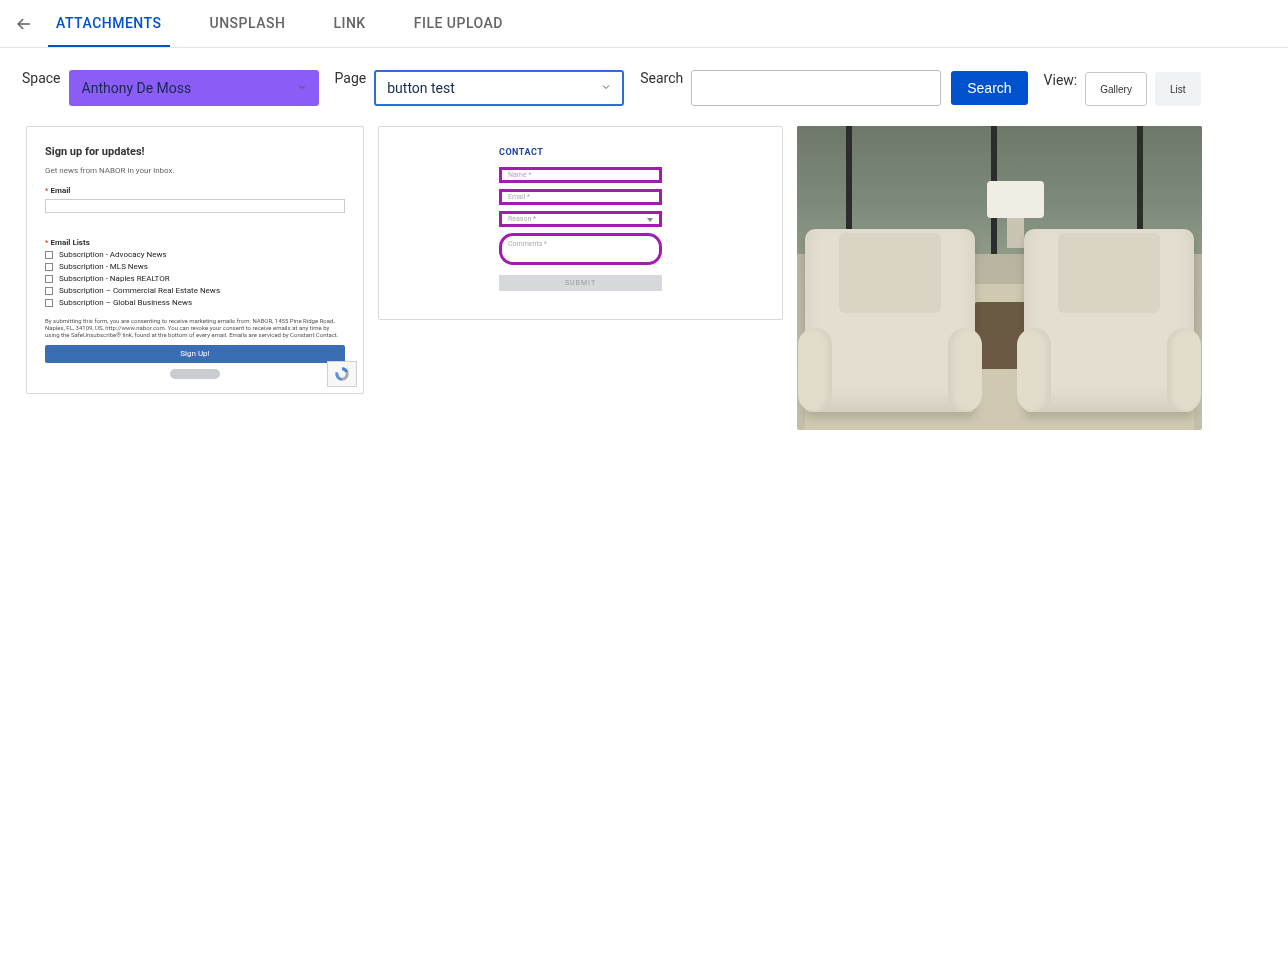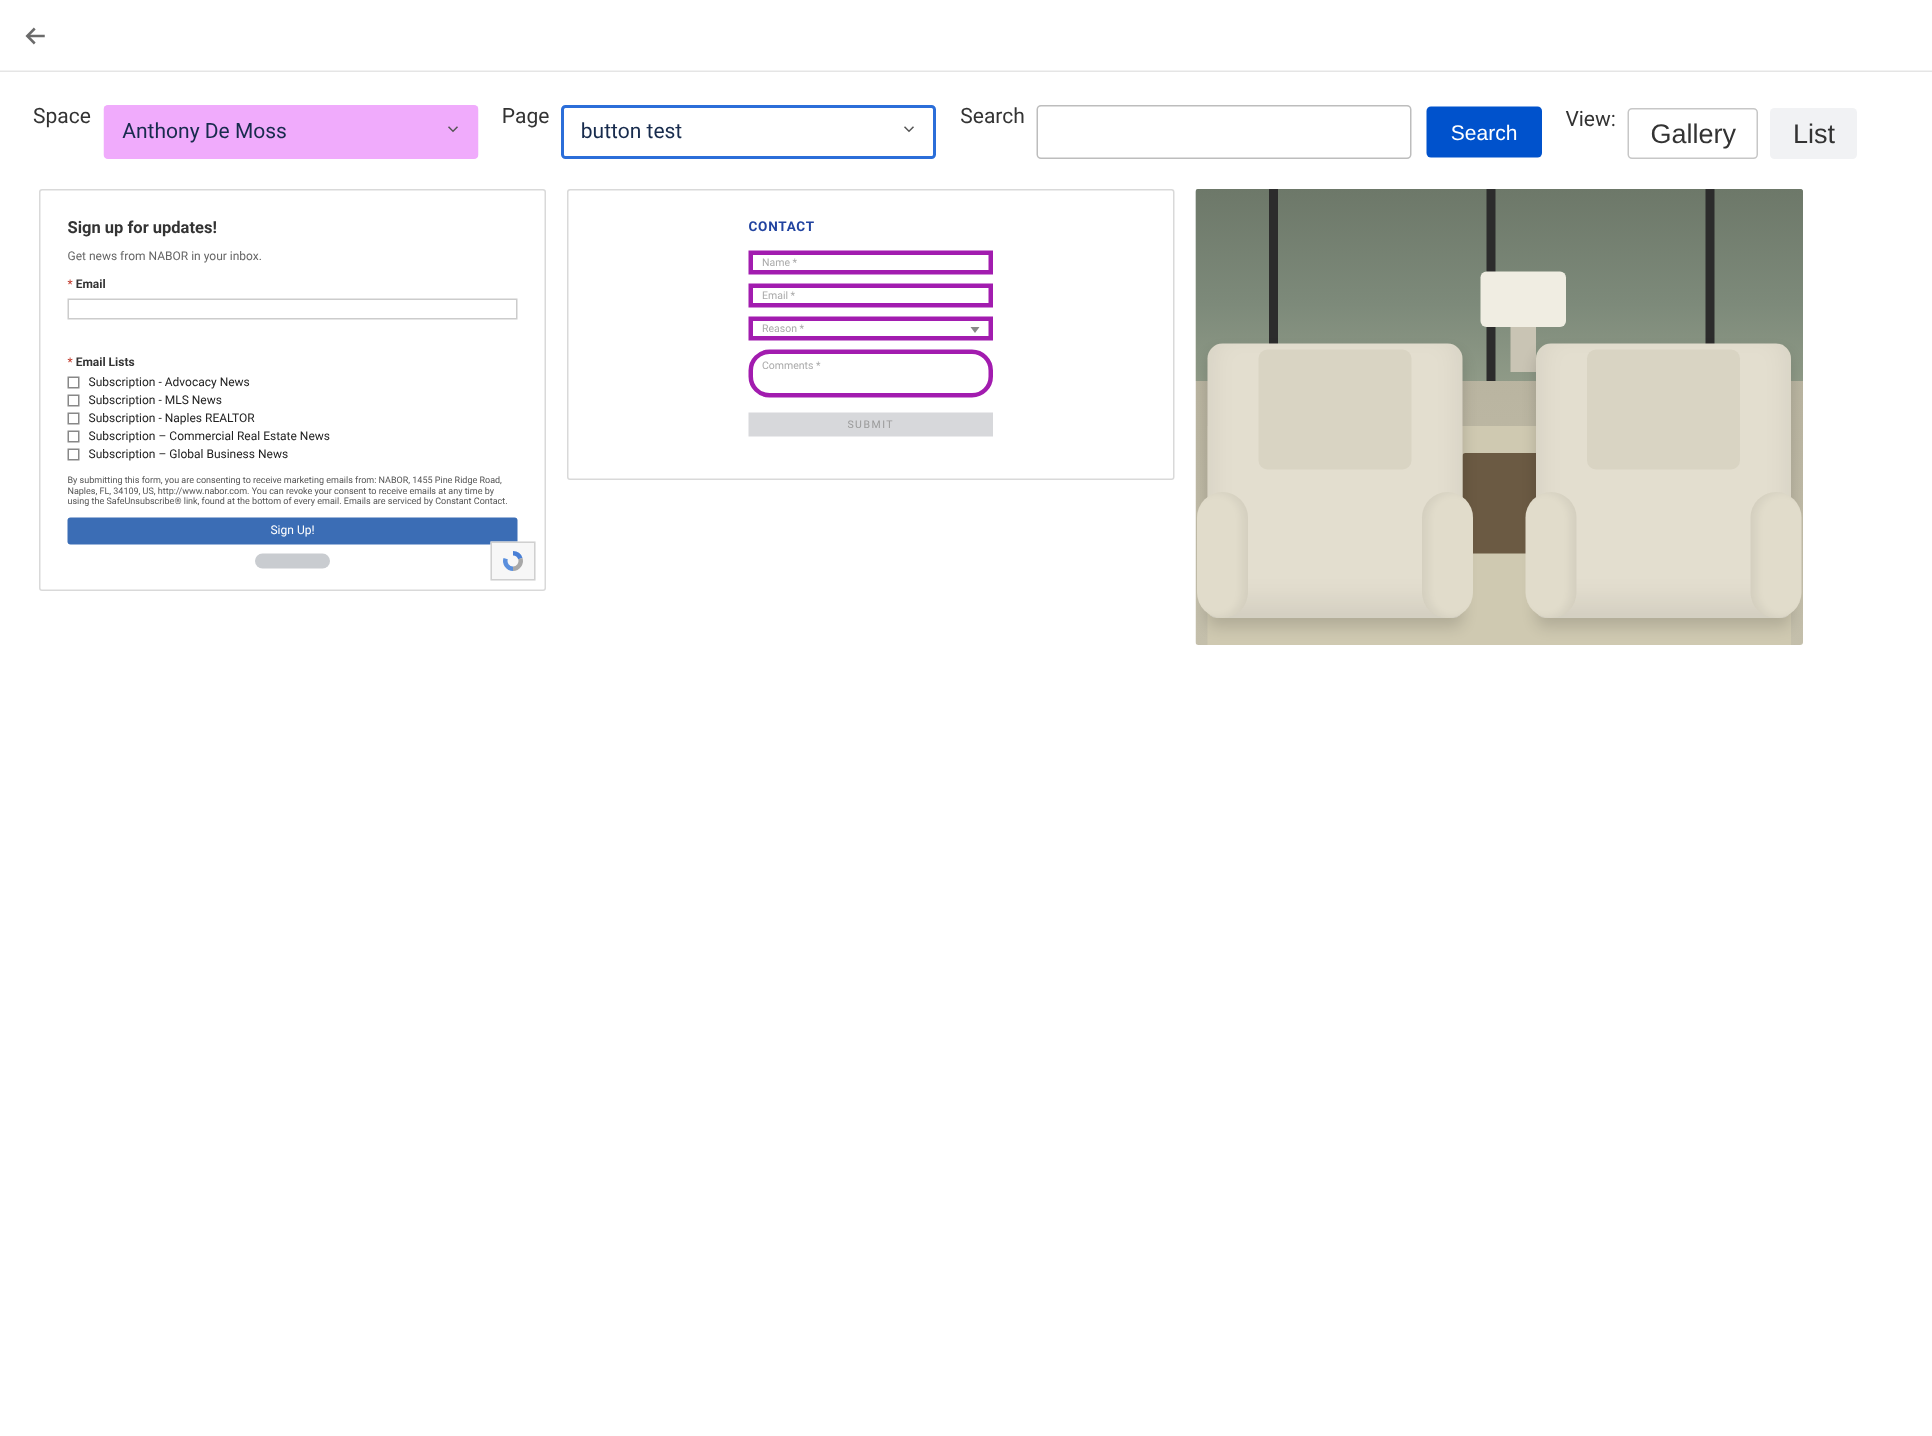--- a/index.html
+++ b/index.html
@@ -7,27 +7,27 @@
 
   .topbar { display: flex; align-items: center; border-bottom: 1px solid #e5e5e5; height: 48px; padding-left: 8px; }
   .back-btn { width: 32px; height: 32px; display: flex; align-items: center; justify-content: center; cursor: pointer; color: #6b6b6b; }
   .tabs { display: flex; align-items: stretch; height: 100%; margin-left: 8px; gap: 32px; }
   .tab { display: flex; align-items: center; padding: 0 8px; font-size: 14px; letter-spacing: 0.5px; color: #666; cursor: pointer; border-bottom: 2px solid transparent; font-weight: 500; }
   .tab.active { color: #0052cc; border-bottom-color: #0052cc; }
 
   .controls { display: flex; padding: 22px 22px 10px 22px; gap: 16px; align-items: flex-end; flex-wrap: wrap; }
   .field { display: flex; flex-direction: row; gap: 8px; }
   .field-label { font-size: 14px; color: #333; }
-  .select { position: relative; background: #f0abfc; border: 1px solid transparent; border-radius: 3px; height: 36px; padding: 0 21px 0 12px; display: flex; align-items: center; cursor: pointer; min-width: 250px; font-size: 14px; }
+  .select { position: relative; background: #8b5cf6; border: 1px solid transparent; border-radius: 3px; height: 36px; padding: 0 21px 0 12px; display: flex; align-items: center; cursor: pointer; min-width: 250px; font-size: 14px; }
   .select.active { background: #fff; border: 2px solid #2b6ed9; padding: 0 33px 0 11px; }
   .chev { position: absolute; right: 10px; top: 50%; transform: translateY(-50%); color: #555; }
   .text-input { height: 36px; border: 1px solid #bdbdbd; border-radius: 3px; padding: 0 10px; font-size: 14px; width: 250px; }
   .btn-primary { height: 34px; background: #0052cc; color: #fff; border: none; border-radius: 3px; padding: 0 16px; font-size: 14px; cursor: pointer; }
   .toggle-group { display: flex; gap: 8px; }
-  .toggle-btn { height: 34px; border: 1px solid transparent; background: #f1f2f4; color: #333; border-radius: 3px; padding: 0 14px; font-size: 18px; cursor: pointer; }
+  .toggle-btn { height: 34px; border: 1px solid transparent; background: #f1f2f4; color: #333; border-radius: 3px; padding: 0 14px; font-size: 10px; cursor: pointer; }
   .toggle-btn.selected { background: #fff; border: 1px solid #c7c7c7; }
 
   .gallery { display: flex; gap: 14px; padding: 10px 22px 22px 26px; flex-wrap: wrap; align-items: flex-start; }
   .card { border: 1px solid #d9d9d9; border-radius: 2px; background: #fff; overflow: hidden; cursor: pointer; }
   .card.c1 { width: 338px; height: 268px; }
   .card.c2 { width: 405px; height: 194px; }
   .card.c3 { width: 405px; height: 304px; border: none; position: relative; }
 
   
   .c1-inner { padding: 18px 18px 10px 18px; font-size: 9px; color: #333; }
@@ -71,20 +71,26 @@
 </head>
 <body>
 
 <div class="topbar">
   <div class="back-btn">
     <svg width="20" height="20" viewBox="0 0 24 24" fill="none" stroke="currentColor" stroke-width="2">
         <path d="M19 12H5"></path>
         <path d="M11 18l-6-6 6-6"></path>
       </svg>
   </div>
+  <div class="tabs">
+    <div class="tab active">ATTACHMENTS</div>
+    <div class="tab">UNSPLASH</div>
+    <div class="tab">LINK</div>
+    <div class="tab">FILE UPLOAD</div>
+  </div>
 </div>
 
 <div class="controls">
 
   <div class="field">
     <div class="field-label">Space</div>
     <div class="select">
       <span>Anthony De Moss</span>
       <span class="chev">
         <svg width="12" height="12" viewBox="0 0 24 24" fill="none" stroke="currentColor" stroke-width="2">

